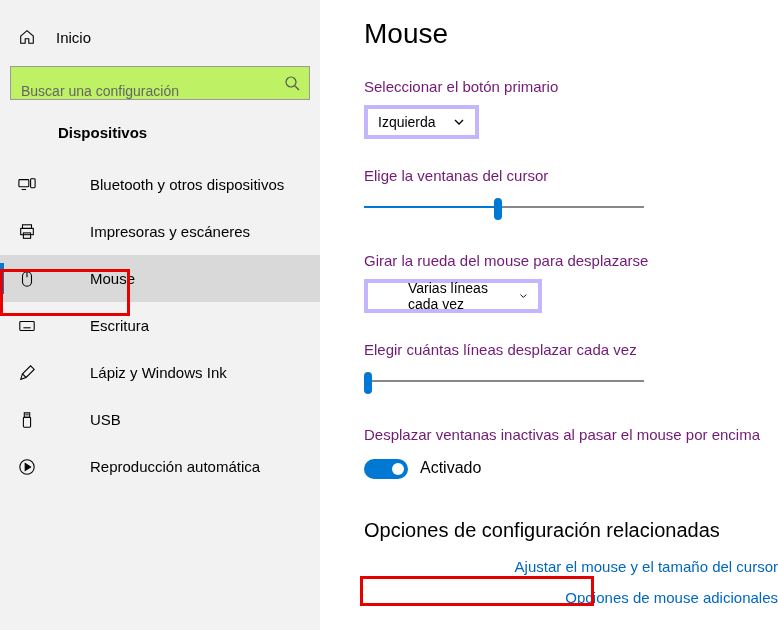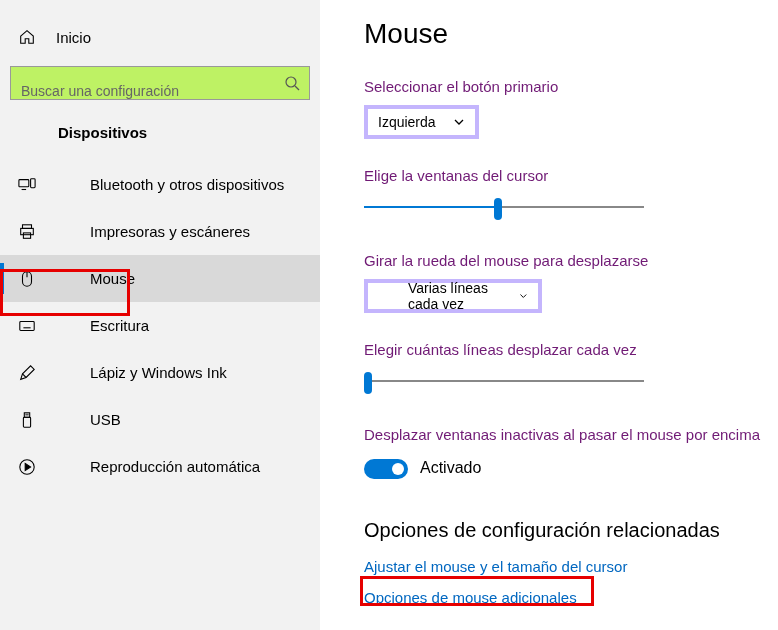--- a/index.html
+++ b/index.html
@@ -32,21 +32,21 @@
 .slider { width:280px; height:28px; position:relative; margin-bottom:30px; }
 .slider .track { position:absolute; top:12px; left:0; right:0; height:2px; background:#888; }
 .slider .fill { position:absolute; top:12px; left:0; height:2px; background:#0078d4; }
 .slider .thumb { position:absolute; top:4px; width:8px; height:22px; background:#0078d4; border-radius:4px; }
 .s1 .fill { width:48%; } .s1 .thumb { left:calc(48% - 4px); }
 .s2 .fill { width:3%; }  .s2 .thumb { left:0; }
 .toggle-row { display:flex; align-items:flex-start; margin-bottom:40px; margin-top:16px; }
 .toggle { width:44px; height:20px; background:#0078d4; border-radius:10px; position:relative; margin-right:12px; cursor:pointer; }
 .toggle::after { content:""; position:absolute; width:12px; height:12px; background:#fff; border-radius:50%; top:4px; right:4px; }
 .related-title { font-size:20px; font-weight:400; margin-bottom:16px; color:#000; }
-.link { font-size:15px; color:#0067c0; cursor:pointer; margin-bottom:14px; display:block; }
+.link { font-size:15px; color:#0067c0; cursor:pointer; margin-bottom:14px; display:block;text-align:right; }
 svg { display:block; }
 </style>
 </head>
 <body>
 
 <div class="sidebar">
   <div class="home-row">
     <svg class="ico" viewBox="0 0 20 20" fill="none" stroke="#000" stroke-width="1.2">
         <path d="M3 9 L10 3 L17 9 V17 H12 V12 H8 V17 H3 Z"></path>
       </svg>

